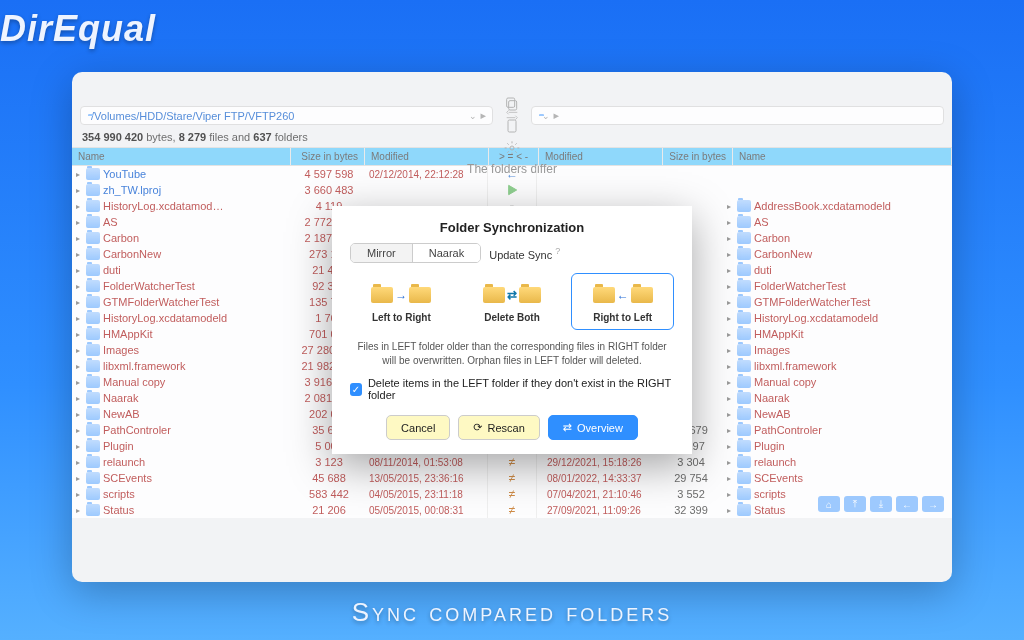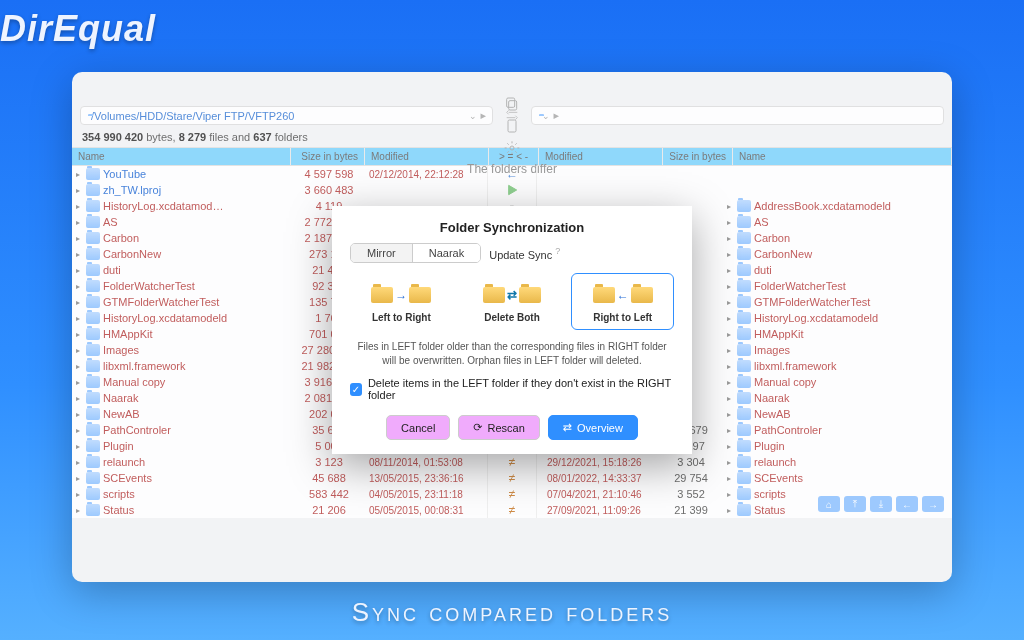--- a/index.html
+++ b/index.html
@@ -57,21 +57,21 @@
 .opt .foldimg { height:30px; display:flex; align-items:center; justify-content:center; gap:2px; margin-bottom:2px; }
 .minifolder { width:22px; height:16px; background:linear-gradient(#ffd97a,#e9b84a); border-radius:2px; position:relative; }
 .minifolder:before{content:"";position:absolute;top:-3px;left:2px;width:8px;height:3px;background:#e9b84a;border-radius:1px 1px 0 0}
 .arrows { font-size:12px; font-weight:700; }
 .arrows.blue{color:#2a6fd6}.arrows.cyan{color:#17a;}
 .opt .lbl { font-size:10px; font-weight:600; color:#333; }
 .desc { text-align:center; font-size:10px; color:#555; line-height:1.35; margin-bottom:10px; padding:0 6px; }
 .chk { display:flex; align-items:center; gap:6px; font-size:11px; color:#222; margin-bottom:14px; justify-content:center; }
 .chk .box { width:13px; height:13px; background:#2f8fff; border-radius:3px; display:flex; align-items:center; justify-content:center; color:#fff; font-size:10px; }
 .dlgbtns { display:flex; justify-content:center; gap:8px; }
-.btn { padding:5px 14px; border-radius:5px; font-size:11px; border:1px solid #ccc; background:#f0abfc; color:#222; display:flex; align-items:center; gap:5px; }
+.btn { padding:5px 14px; border-radius:5px; font-size:11px; border:1px solid #ccc; background:#fef9c3; color:#222; display:flex; align-items:center; gap:5px; }
 .btn.primary { background:#2f8fff; border-color:#2f8fff; color:#fff; }
 .btn .ic { font-size:11px; }
 .footerbtns { position:absolute; right:8px; bottom:6px; display:flex; gap:4px; }
 .fbtn { width:22px; height:16px; background:#8ec2ff; border-radius:3px; display:flex; align-items:center; justify-content:center; color:#fff; font-size:10px; }
 </style>
 </head>
 <body>
 
 <div class="hero-title">DirEqual</div>
 
@@ -492,21 +492,21 @@
           </div>
           <div class="row">
             <span class="mod" style="width:120px;color:#b84242">07/04/2021, 21:10:46</span>
             <span class="size">3 552</span>
             <span class="arrow" style="margin-left:6px">▸</span>
             <span class="ico fld"></span>
             <span class="name">scripts</span>
           </div>
           <div class="row">
             <span class="mod" style="width:120px;color:#b84242">27/09/2021, 11:09:26</span>
-            <span class="size">21 399</span>
+            <span class="size">32 399</span>
             <span class="arrow" style="margin-left:6px">▸</span>
             <span class="ico fld"></span>
             <span class="name">Status</span>
           </div>
         </div>
     </div>
 
     <div class="footerbtns">
       <div class="fbtn">⌂</div>
       <div class="fbtn">⤒</div>

